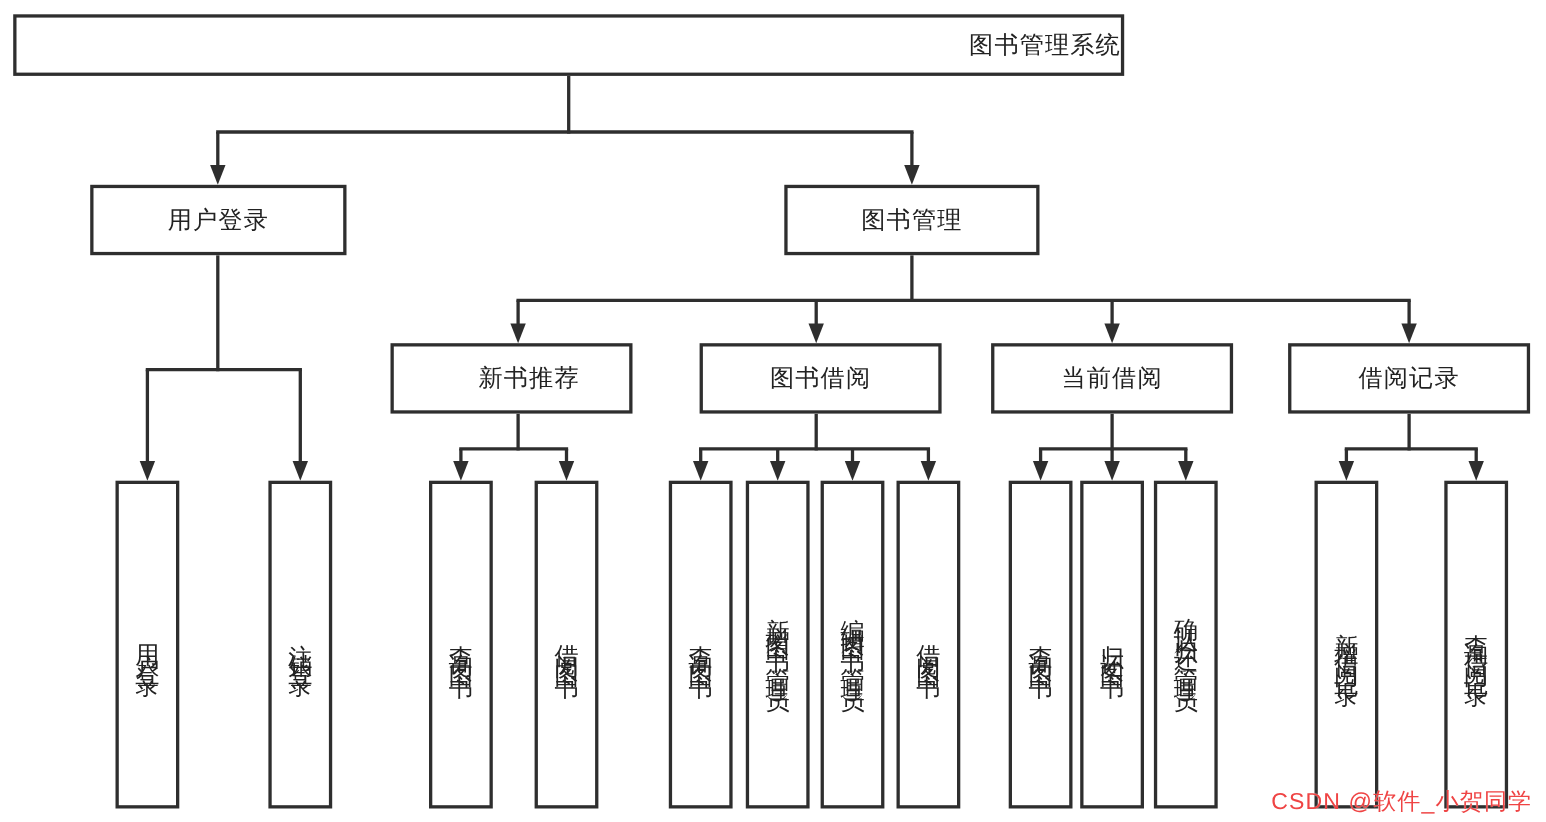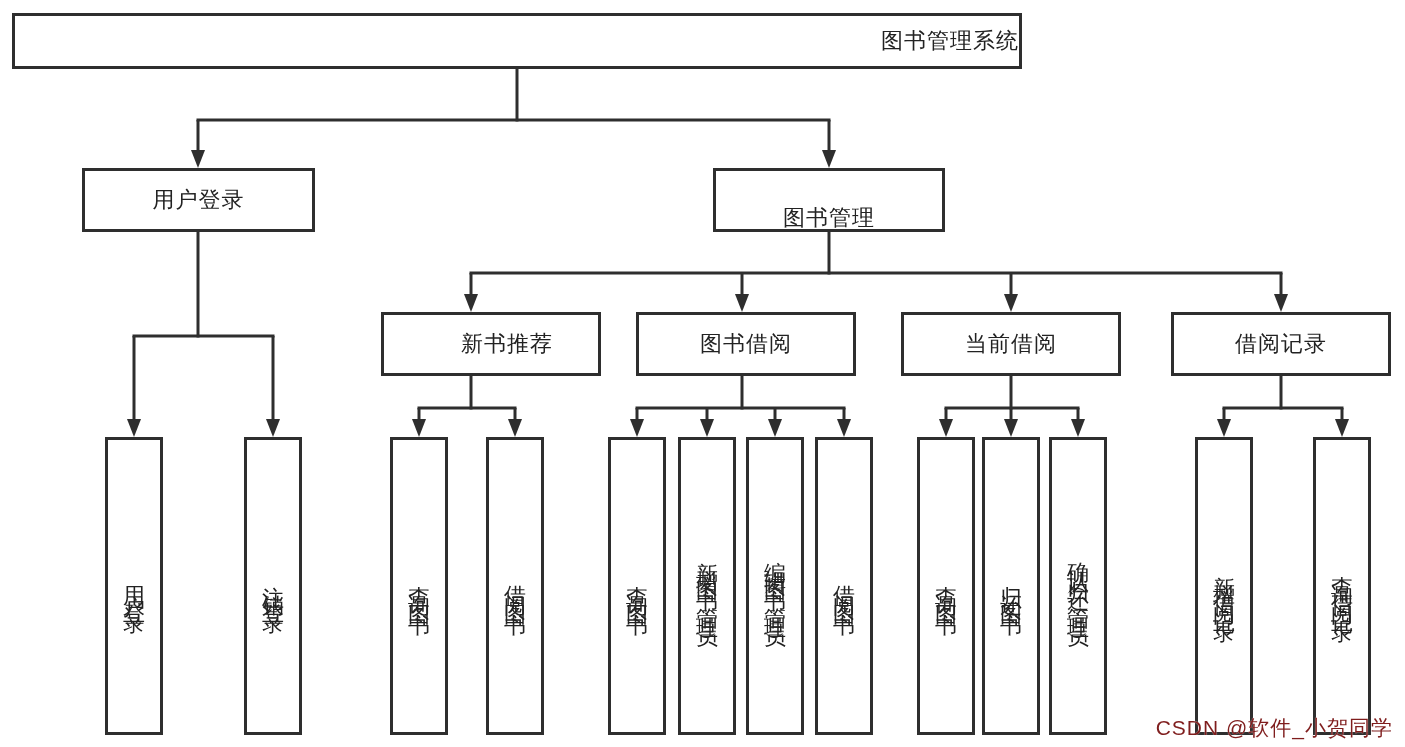--- a/index.html
+++ b/index.html
@@ -31,23 +31,23 @@
     align-items: center;
     justify-content: center;
     color: #222222;
     font-size: 22px;
     line-height: 1;
     letter-spacing: 1px;
     white-space: nowrap;
   }
   .node.root   { left: 12px;   top: 13px;  width: 1010px; height: 56px; justify-content: flex-end; }
   .node.lvl2-a { left: 82px;   top: 168px; width: 233px;  height: 64px; }
-  .node.lvl2-b { left: 713px;  top: 168px; width: 232px;  height: 64px; align-items: flex-end; }
+  .node.lvl2-b { left: 713px;  top: 168px; width: 232px;  height: 64px; }
   .node.sec    { top: 312px; height: 64px; width: 220px; }
-  .node.sec-0  { left: 381px; padding-left: 32px; }
+  .node.sec-0  { left: 355px; padding-left: 32px; }
   .node.sec-1  { left: 636px; }
   .node.sec-2  { left: 901px; }
   .node.sec-3  { left: 1171px; }
   .node.leaf   { top: 437px; height: 298px; width: 58px; }
   .node.leaf .vtext {
     writing-mode: vertical-rl;
     text-orientation: mixed;
     letter-spacing: 0.42em;
     font-size: 22px;
     color: #222222;
@@ -63,21 +63,21 @@
   .leaf-3-0 { left: 917px; }
   .leaf-3-1 { left: 982px; }
   .leaf-3-2 { left: 1049px; }
   .leaf-4-0 { left: 1195px; }
   .leaf-4-1 { left: 1313px; }
   .watermark {
     position: absolute;
     right: 12px;
     bottom: 5px;
     font-size: 21px;
-    color: #7f1d1d;
+    color: #ef4444;
     letter-spacing: 1px;
     text-shadow: 0 0 1px rgba(255,255,255,0.8);
   }
 </style>
 </head>
 <body>
 
 <div class="stage">
 
   <svg class="connectors" viewBox="0 0 1405 747" xmlns="http://www.w3.org/2000/svg" fill="none" stroke="#2e2e2e" stroke-width="3">

